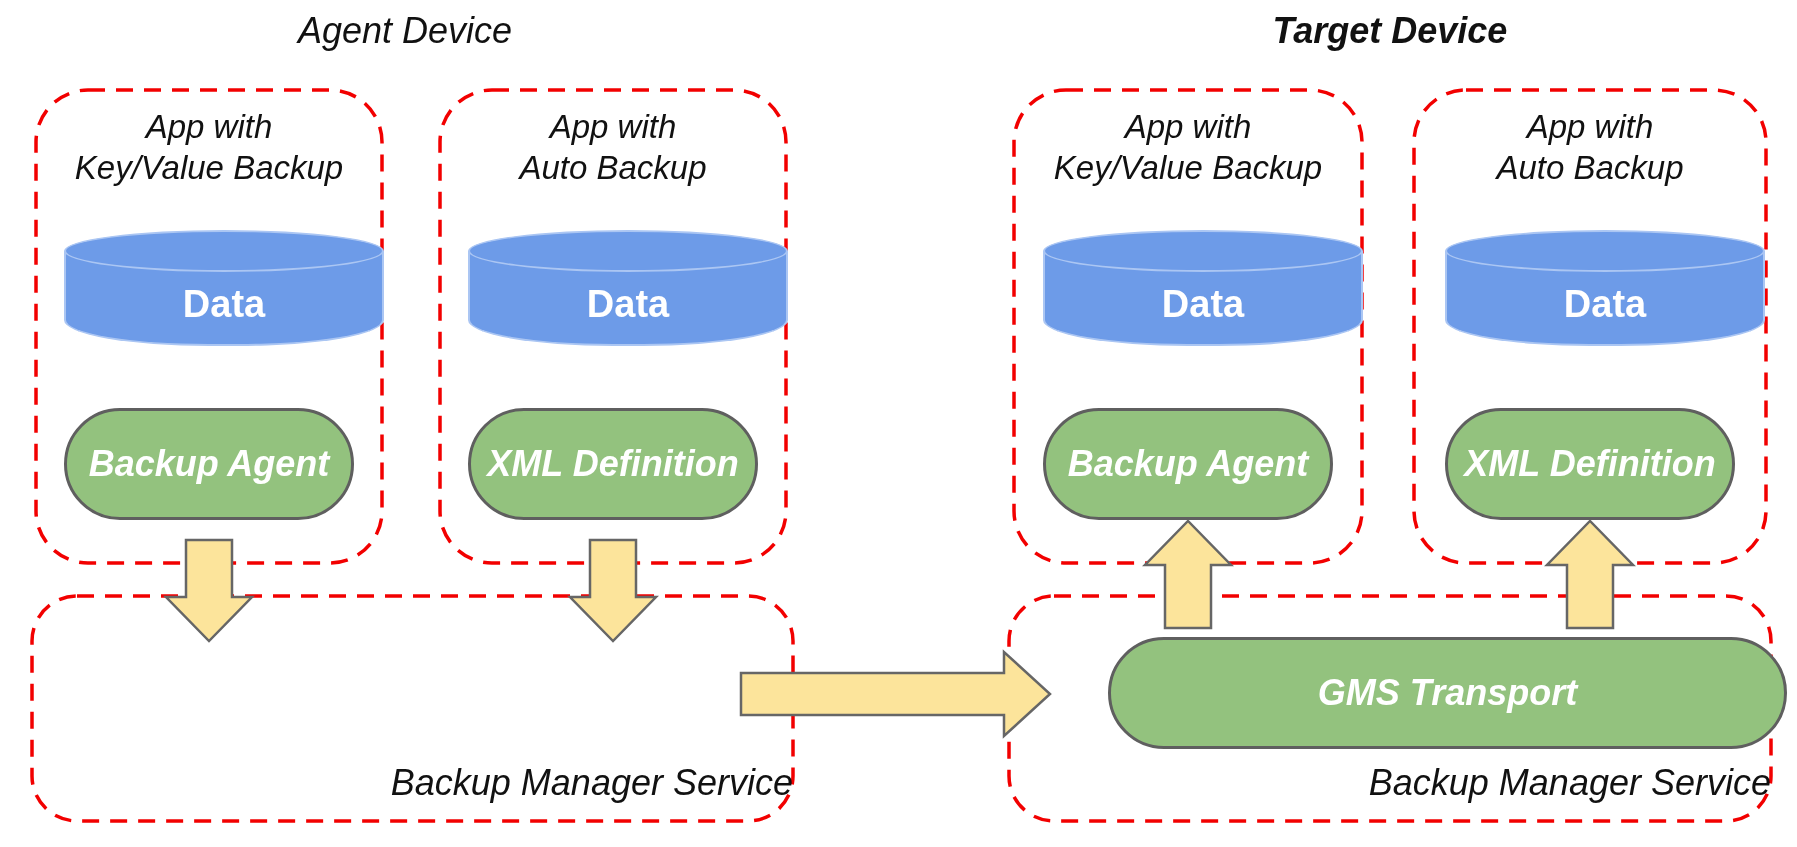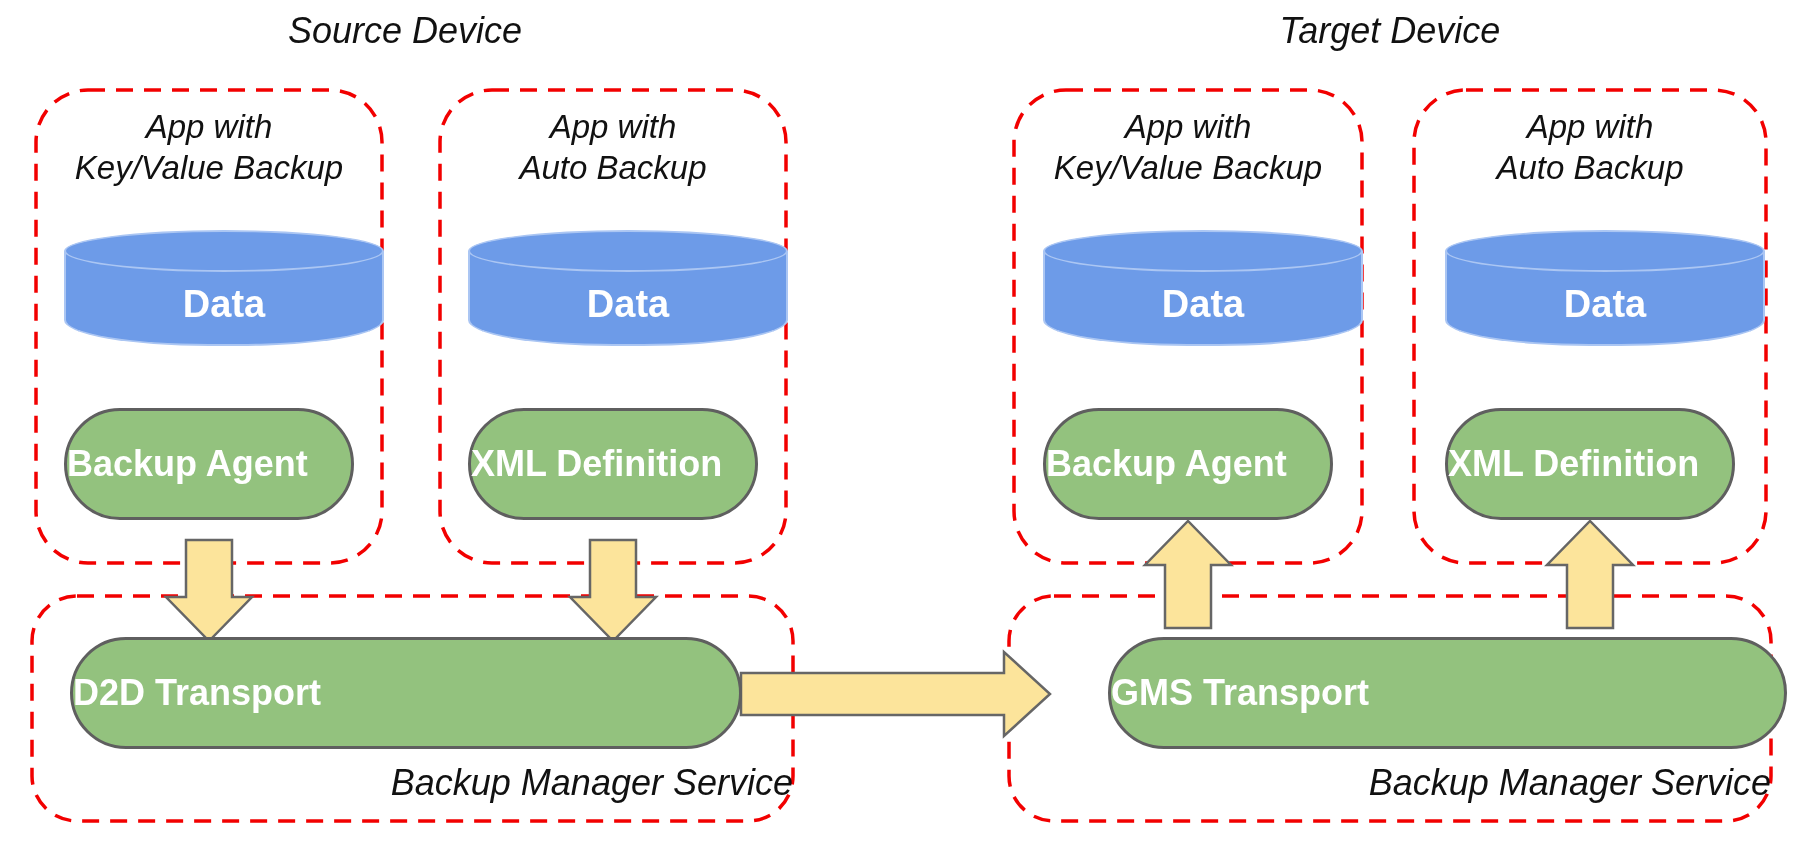--- a/index.html
+++ b/index.html
@@ -49,26 +49,27 @@
     border:2px solid var(--cylinder-edge,#abc6f3);border-top:none;
     border-radius:0 0 145px 145px / 0 0 26px 26px;box-sizing:border-box;
   }
   .cyl-label{
     position:absolute;left:0;right:0;top:36px;bottom:4px;
     display:flex;align-items:center;justify-content:center;
     color:var(--label-white,#fff);font-weight:bold;font-size:38px;
   }
   .pill{
     position:absolute;box-sizing:border-box;
-    display:flex;align-items:center;justify-content:flex-start;
+    display:flex;align-items:center;justify-content:center;
     background:var(--pill-green,#93c27e);
     border:3px solid var(--shape-border,#5f5f5f);
     border-radius:58px;
     color:var(--label-white,#fff);font-weight:bold;font-size:36px;
     white-space:nowrap;
+    font-style:italic;
   }
   .app-pill{width:290px;height:112px;top:408px;}
   .transport-pill{height:112px;top:637px;}
   .service-caption{
     position:absolute;top:762px;
     font-size:36px;font-style:italic;color:var(--label-black,#111);
     text-align:right;
   }
 </style>
 </head>
@@ -90,22 +91,22 @@
     <path class="arrow" d="M 590,540 L 636,540 L 636,597 L 656,597 L 613,641 L 570,597 L 590,597 Z"></path>
 
     <path class="arrow" d="M 1165,628 L 1165,565 L 1145,565 L 1188,521 L 1231,565 L 1211,565 L 1211,628 Z"></path>
     <path class="arrow" d="M 1567,628 L 1567,565 L 1547,565 L 1590,521 L 1633,565 L 1613,565 L 1613,628 Z"></path>
 
     <path class="arrow" d="M 741,673 L 1004,673 L 1004,652 L 1050,694 L 1004,736 L 1004,715 L 741,715 Z"></path>
   </svg>
 
   <div class="layer">
 
-    <div class="device-title" style="left:155px;">Source Device</div>
-    <div class="device-title" style="left:1140px;">Target Device</div>
+    <div class="device-title" style="left:155px;">Agent Device</div>
+    <div class="device-title" style="left:1140px;font-weight:bold;">Target Device</div>
 
     <div class="box-title" style="left:36px;top:106px;width:346px;">
       <span>App with</span><br>
       <span>Key/Value Backup</span>
     </div>
     <div class="cylinder" style="left:64px;top:230px;">
       <div class="cyl-body"></div>
       <div class="cyl-top"></div>
       <div class="cyl-label">Data</div>
     </div>
@@ -145,23 +146,20 @@
     </div>
     <div class="cylinder" style="left:1445px;top:230px;">
       <div class="cyl-body"></div>
       <div class="cyl-top"></div>
       <div class="cyl-label">Data</div>
     </div>
     <div class="pill app-pill" style="left:1445px;">
       <span>XML Definition</span>
     </div>
 
-    <div class="pill transport-pill" style="left:70px;width:672px;">
-      <span>D2D Transport</span>
-    </div>
     <div class="pill transport-pill" style="left:1108px;width:679px;">
       <span>GMS Transport</span>
     </div>
 
     <div class="service-caption" style="left:32px;width:761px;">Backup Manager Service</div>
     <div class="service-caption" style="left:1009px;width:762px;">Backup Manager Service</div>
 
   </div>
 </div>
 

